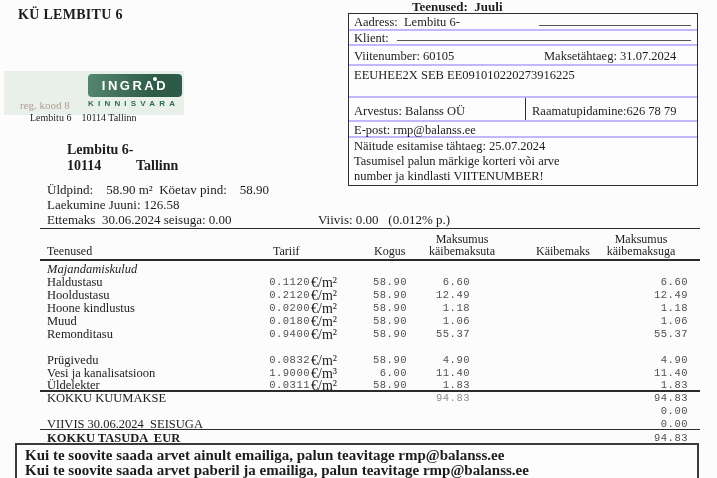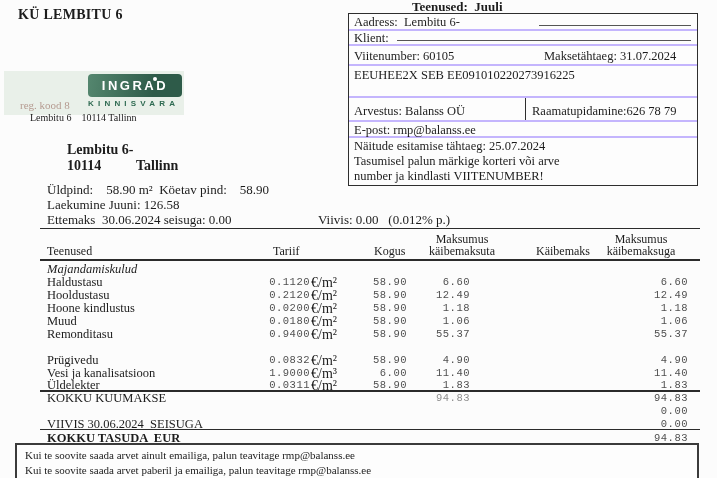--- a/index.html
+++ b/index.html
@@ -50,21 +50,21 @@
   .c-tariff{position:absolute;right:390px;}
   .c-unit{position:absolute;left:271px;font-size:14px;}
   .c-qty{position:absolute;right:293px;}
   .c-net{position:absolute;right:230px;}
   .c-gross{position:absolute;right:12px;}
   .dim{color:#8e8e8e;}
 
   
   .footer-box{left:15px;top:443px;width:684px;height:46px;border:2px solid #3b3b3b;
     box-sizing:border-box;padding:3px 0 0 8px;background:#fdfdfd;}
-  .footer-line{font-size:11px;line-height:15px;}
+  .footer-line{font-size:15px;line-height:15px;font-weight:bold;}
 </style>
 </head>
 <body>
 
 <div class="page">
 
   <div class="abs ass-title pre">KÜ LEMBITU 6</div>
   <div class="abs period pre">Teenused:  Juuli</div>
 
   <div class="abs logo-tint"></div>

